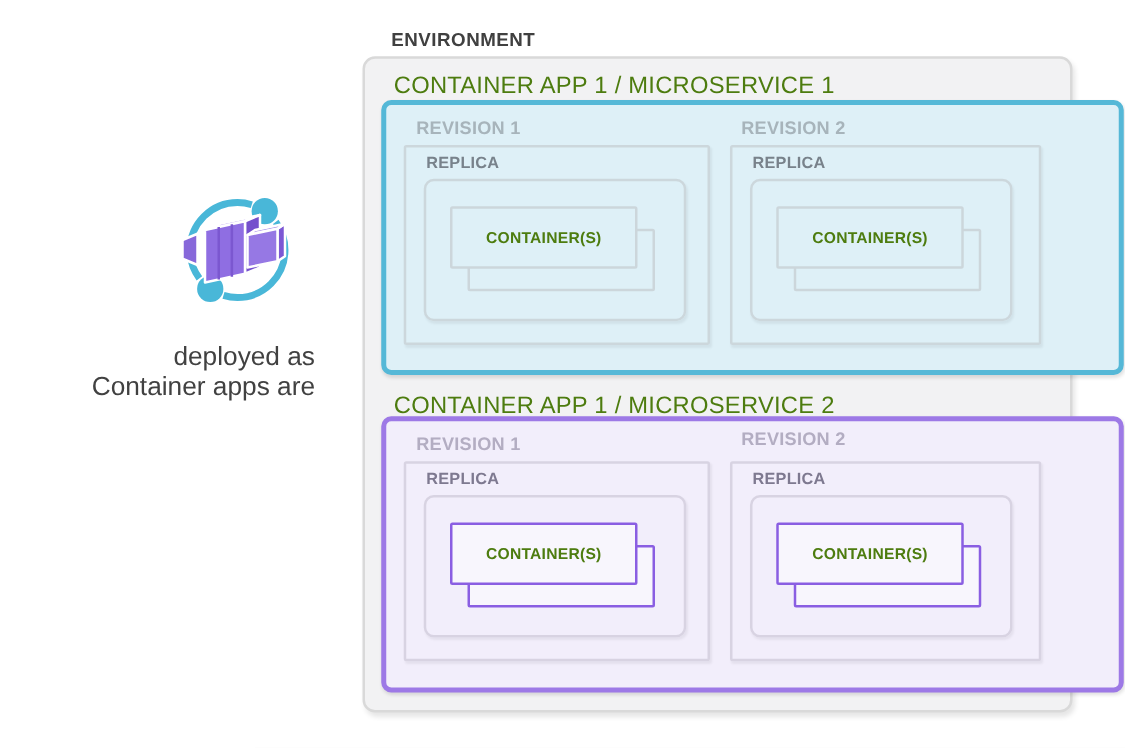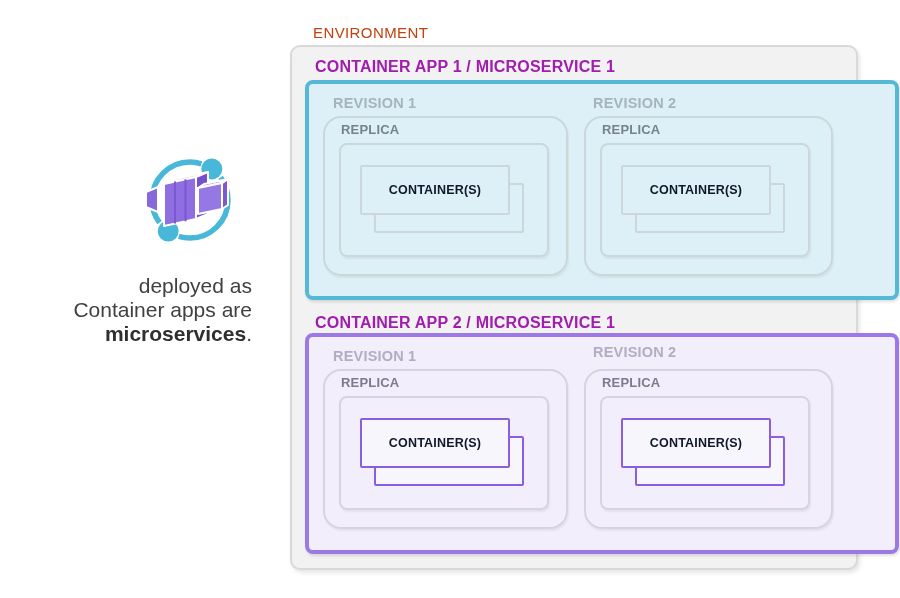--- a/index.html
+++ b/index.html
@@ -12,52 +12,52 @@
   .icon-wrap { position:absolute; left:138px; top:148px; width:104px; height:104px; }
   .caption {
     position:absolute; left:20px; top:274px; width:232px;
     text-align:right; font-size:21px; line-height:24px; color:#414141;
   }
   .caption .bold { font-weight:bold; color:#2f2f2f; }
 
   
   .env-label {
     position:absolute; left:313px; top:24px;
-    font-size:15px; font-weight:normal; letter-spacing:0.4px; color:#c2410c;
+    font-size:15px; font-weight:bold; letter-spacing:0.4px; color:#404040;
   }
   .env-box {
     position:absolute; left:290px; top:45px; width:568px; height:525px;
     background:#f2f2f3; border:2px solid #d9d9d9; border-radius:10px;
     box-sizing:border-box; box-shadow:2px 3px 4px rgba(0,0,0,0.10);
   }
 
   .app-heading {
-    position:absolute; left:23px; font-size:16px; font-weight:bold;
-    letter-spacing:0.2px; color:#a21caf; white-space:nowrap;
+    position:absolute; left:23px; font-size:19px; font-weight:normal;
+    letter-spacing:0.2px; color:#4d7c0f; white-space:nowrap;
   }
   .h1 { top:11px; }
   .h2 { top:267px; }
 
   .app-box {
     position:absolute; left:13px; width:594px; box-sizing:border-box;
     border:4px solid; border-radius:8px; box-shadow:1px 2px 3px rgba(0,0,0,0.12);
   }
   .app-teal   { top:33px;  height:220px; border-color:#55b8d7; background:#def0f7; }
   .app-purple { top:286px; height:221px; border-color:#9d79e6; background:#f2eefb; }
 
   .rev-label { position:absolute; font-size:14.5px; font-weight:bold; letter-spacing:0.2px; }
   .rl1 { left:24px;  top:11px; }
   .rl2 { left:284px; top:11px; }
   .app-teal   .rev-label { color:#a7b4bb; }
   .app-purple .rev-label { color:#b3adc2; }
   .app-purple .rl2 { top:7px; }
 
   .revision {
     position:absolute; top:32px; height:160px; box-sizing:border-box;
-    border:2px solid; border-radius:18px; box-shadow:1px 2px 2px rgba(0,0,0,0.06);
+    border:2px solid; border-radius:2px; box-shadow:1px 2px 2px rgba(0,0,0,0.06);
   }
   .rev-1 { left:14px;  width:245px; }
   .rev-2 { left:275px; width:249px; }
   .app-teal   .revision { border-color:#ccd7dc; }
   .app-purple .revision { border-color:#d8d3e2; }
 
   .replica-label {
     position:absolute; left:16px; top:4px;
     font-size:13px; font-weight:bold; letter-spacing:0.2px;
   }
@@ -72,21 +72,21 @@
   .app-teal   .replica { border-color:#ccd7dc; }
   .app-purple .replica { border-color:#d8d3e2; }
 
   .container-back, .container-front {
     position:absolute; width:150px; height:50px; box-sizing:border-box;
     border:2px solid; border-radius:2px;
   }
   .container-back  { left:33px; top:38px; }
   .container-front {
     left:19px; top:20px; display:flex; align-items:center; justify-content:center;
-    font-size:12.5px; font-weight:bold; letter-spacing:0.2px; color:#0f172a;
+    font-size:12.5px; font-weight:bold; letter-spacing:0.2px; color:#4d7c0f;
   }
   .app-teal   .container-back, .app-teal   .container-front { border-color:#ccd6db; background:#def0f7; }
   .app-purple .container-back, .app-purple .container-front { border-color:#8a5ee2; background:#f8f6fd; }
 </style>
 </head>
 <body>
 
 <div class="canvas">
 
   <div class="icon-wrap">
@@ -106,21 +106,20 @@
         <polygon points="84,35 90,31 90,57 84,61" fill="#7c58d4"></polygon>
         <polygon points="60,40 66,36 90,31 84,35" fill="#ab92ea"></polygon>
         <polygon points="60,40 84,35 84,61 60,66" fill="#9678e4"></polygon>
       </g>
     </svg>
   </div>
 
   <div class="caption">
     <div>deployed as</div>
     <div>Container apps are</div>
-    <div><span class="bold">microservices</span><span>.</span></div>
   </div>
 
   <div class="env-label">ENVIRONMENT</div>
 
   <div class="env-box">
 
     <div class="app-heading h1">CONTAINER APP 1 / MICROSERVICE 1</div>
     <div class="app-box app-teal">
       <div class="rev-label rl1">REVISION 1</div>
       <div class="rev-label rl2">REVISION 2</div>
@@ -135,21 +134,21 @@
 
       <div class="revision rev-2">
         <div class="replica-label">REPLICA</div>
         <div class="replica">
           <div class="container-back"></div>
           <div class="container-front">CONTAINER(S)</div>
         </div>
       </div>
     </div>
 
-    <div class="app-heading h2">CONTAINER APP 2 / MICROSERVICE 1</div>
+    <div class="app-heading h2">CONTAINER APP 1 / MICROSERVICE 2</div>
     <div class="app-box app-purple">
       <div class="rev-label rl1">REVISION 1</div>
       <div class="rev-label rl2">REVISION 2</div>
 
       <div class="revision rev-1">
         <div class="replica-label">REPLICA</div>
         <div class="replica">
           <div class="container-back"></div>
           <div class="container-front">CONTAINER(S)</div>
         </div>

